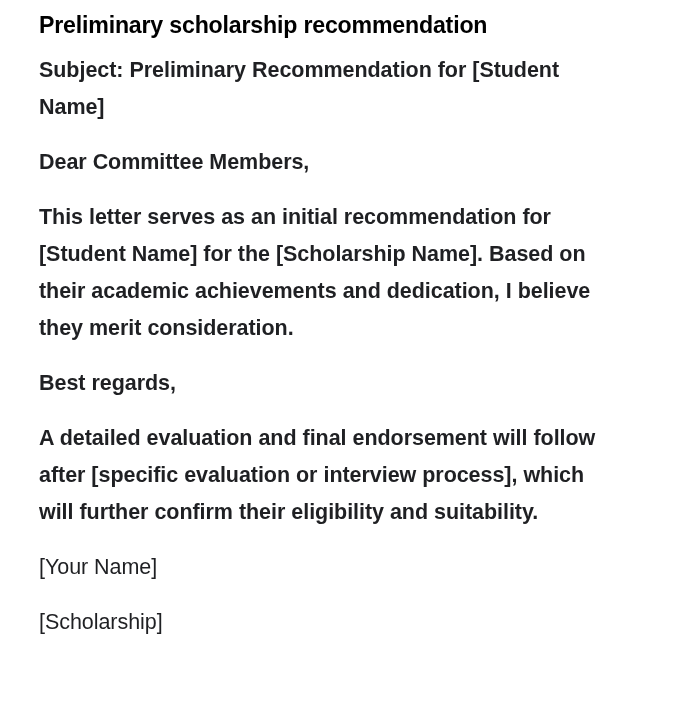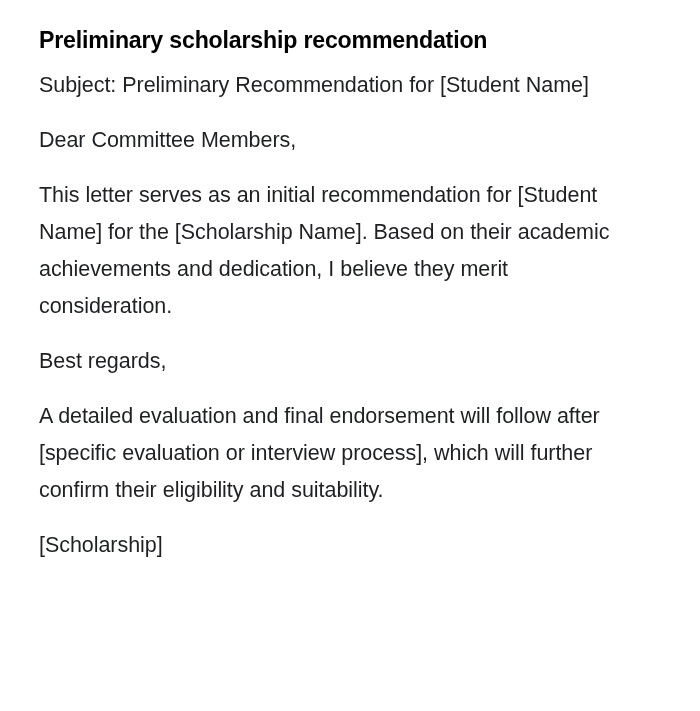--- a/index.html
+++ b/index.html
@@ -11,21 +11,21 @@
     height: 711px;
     background: #ffffff;
     font-family: "Liberation Sans", "DejaVu Sans", sans-serif;
     -webkit-font-smoothing: antialiased;
     overflow: hidden;
   }
 
   .article {
     box-sizing: border-box;
     width: 700px;
-    padding: 23px 40px 0 39px;
+    padding: 8px 40px 0 39px;
   }
 
   .article-title {
     margin: 0 0 10px 0;
     padding: 0;
     font-size: 24px;
     line-height: 34px;
     font-weight: 800;
     letter-spacing: -0.2px;
     color: #000000;
@@ -36,21 +36,21 @@
 
   .article-body {
     max-width: 575px;
   }
 
   .para {
     margin: 0 0 18px 0;
     padding: 0;
     font-size: 21.5px;
     line-height: 37px;
-    font-weight: 400;
+    font-weight: 700;
     color: #1f2023;
     letter-spacing: -0.05px;
     word-spacing: 0.1px;
   }
 
   .para:last-child {
     margin-bottom: 0;
   }
 
   .sig-line {
@@ -78,18 +78,19 @@
     <p class="para">Subject: Preliminary Recommendation for [Student Name]</p>
 
     <p class="para">Dear Committee Members,</p>
 
     <p class="para">This letter serves as an initial recommendation for [Student Name] for the [Scholarship Name]. Based on their academic achievements and dedication, I believe they merit consideration.</p>
 
     <p class="para">Best regards,</p>
 
     <p class="para">A detailed evaluation and final endorsement will follow after [specific evaluation or interview process], which will further confirm their eligibility and suitability.</p>
 
+    <p class="sig-line">[Your Name]</p>
 
 
     <p class="sig-line">[Scholarship]</p>
 
   </div>
 </div>
 
 </body></html>

